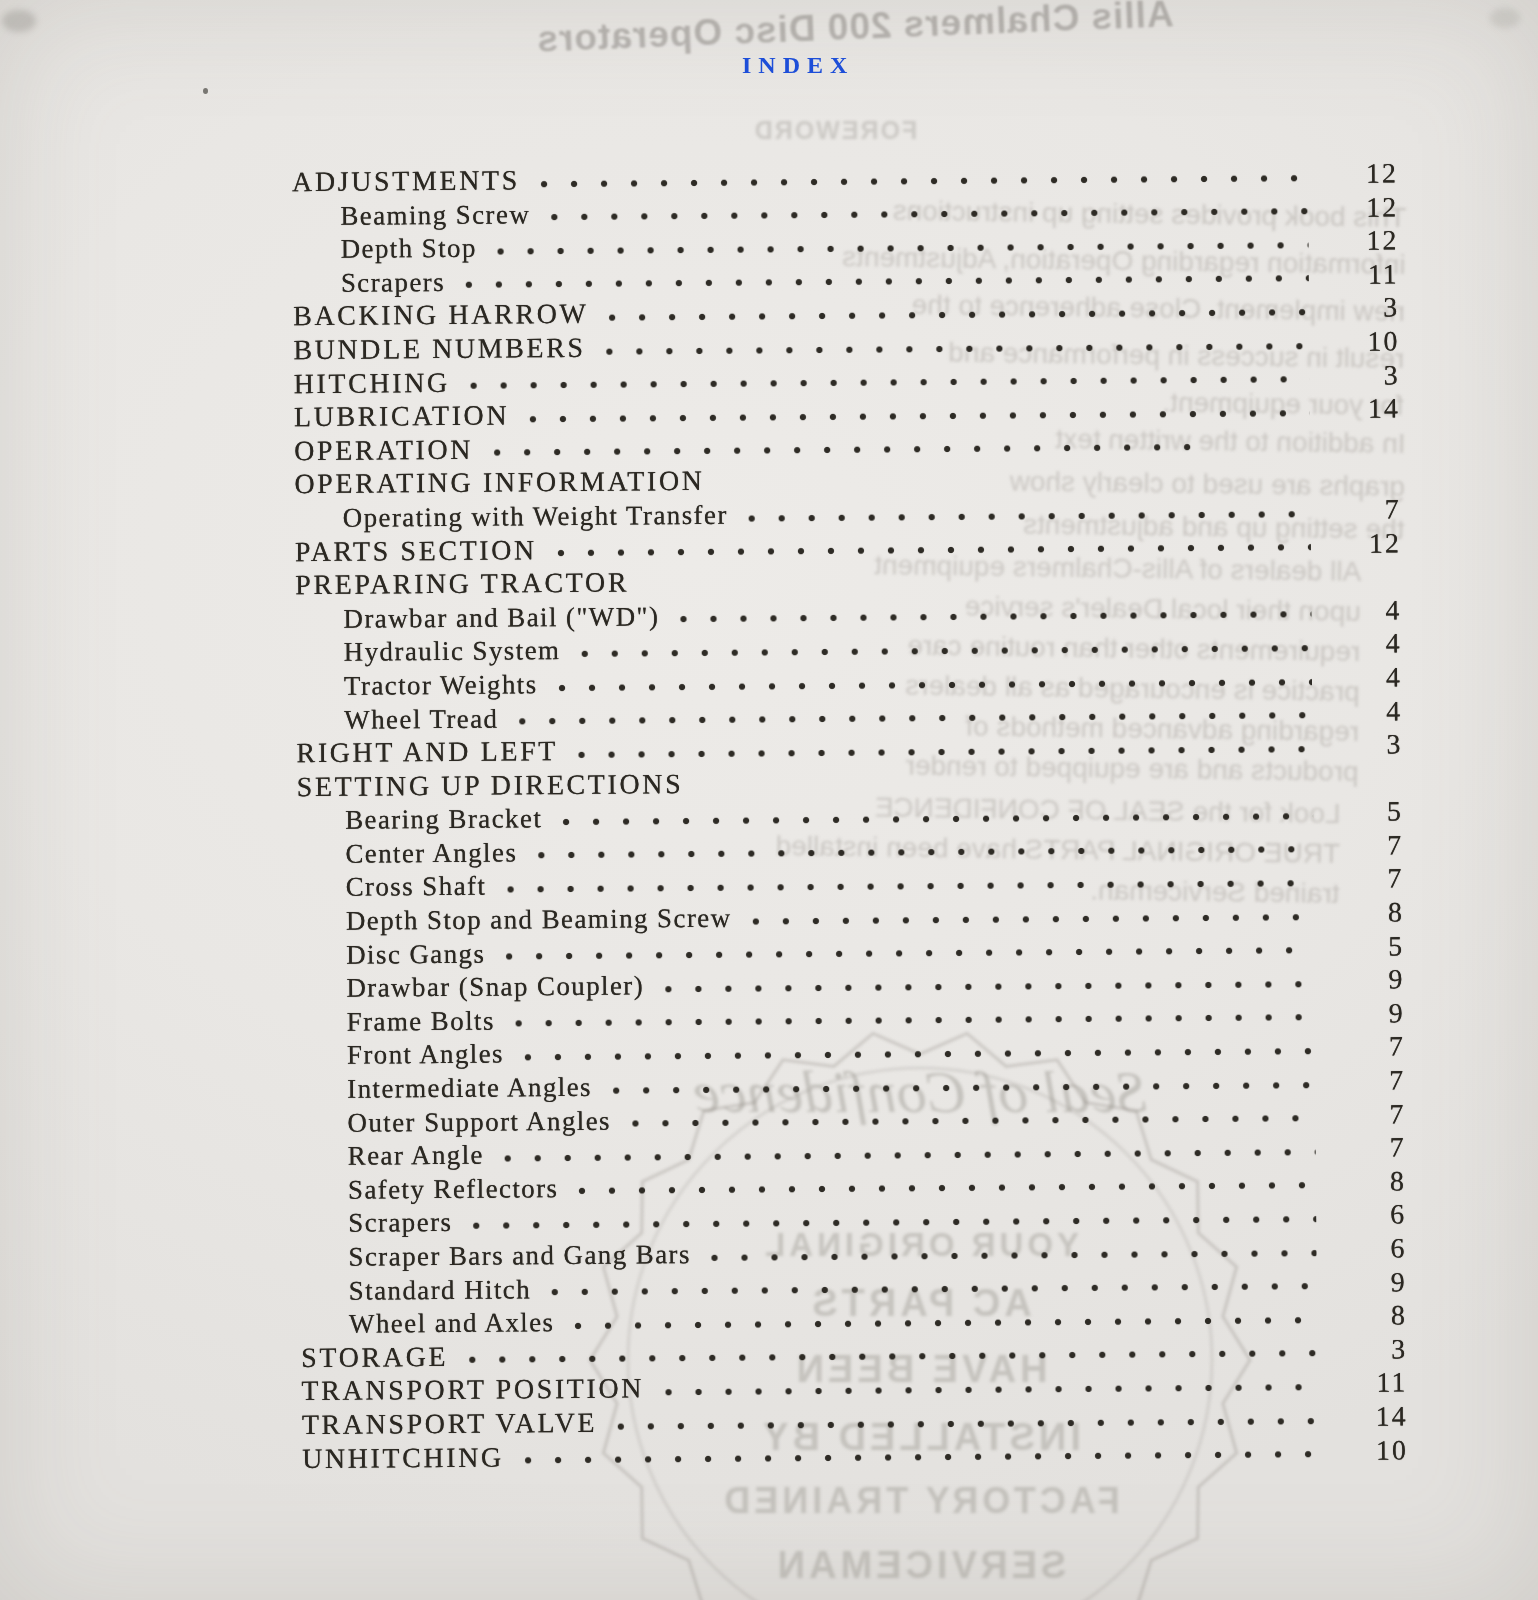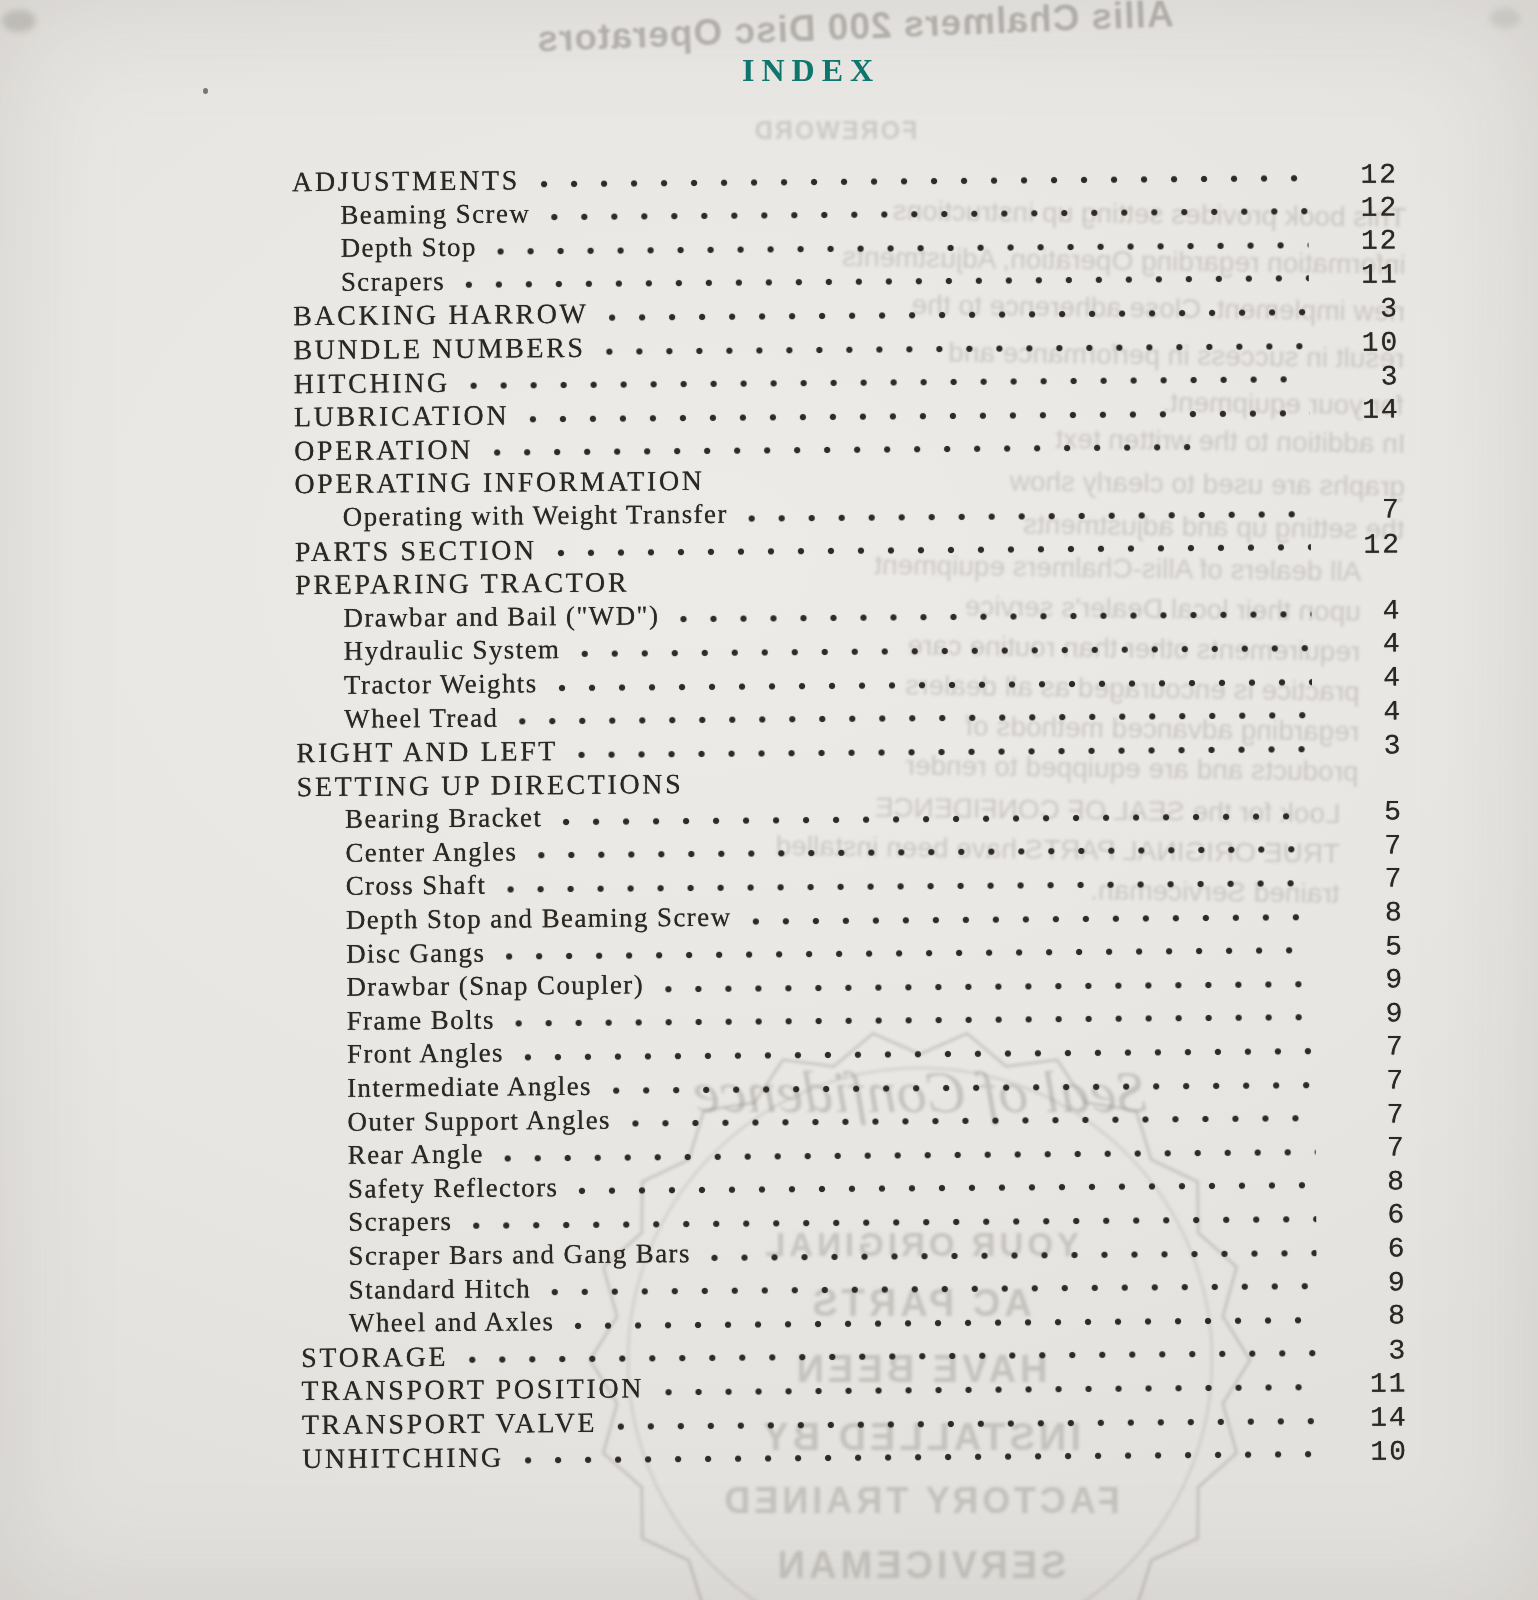--- a/index.html
+++ b/index.html
@@ -40,34 +40,34 @@
   .seal-line{position:absolute;left:0;width:100%;text-align:center;
       font-family:"Liberation Sans", sans-serif;font-weight:bold;font-size:38px;
       letter-spacing:4px;color:rgba(132,127,119,0.32);}
   .seal-line.i0{top:196px;font-size:33px;}
   .seal-line.i1{top:252px;}
   .seal-line.i2{top:318px;}
   .seal-line.i3{top:386px;}
   .seal-line.i4{top:450px;font-size:36px;}
   .seal-line.i5{top:514px;}
   
-  .page-title{position:absolute;left:742px;top:52px;font-size:32px;font-weight:bold;
-      letter-spacing:7px;color:#0f766e;}
+  .page-title{position:absolute;left:742px;top:52px;font-size:24px;font-weight:bold;
+      letter-spacing:7px;color:#1d4ed8;}
   .index-list{position:absolute;left:292px;top:166px;width:1106px;
       transform:rotate(-0.45deg);transform-origin:20px 10px;}
   .row{display:flex;align-items:baseline;height:33.6px;white-space:nowrap;}
   .row .label{font-size:28px;letter-spacing:2.6px;
       text-shadow:0 0 0.7px rgba(43,40,34,0.85);}
   .row.sub .label{font-size:27px;letter-spacing:1.4px;padding-left:48px;}
   .leader{flex:1 1 auto;align-self:flex-end;height:10px;margin:0 14px 9px 20px;
       background-image:radial-gradient(circle at 4px 5px, #2e2b25 2.7px, rgba(0,0,0,0) 3.6px);
       background-size:30px 10px;background-repeat:repeat-x;}
   .leader.short{margin-right:112px;}
   .num{width:76px;text-align:right;font-size:28px;letter-spacing:2px;
-      text-shadow:0 0 0.7px rgba(43,40,34,0.85);font-family:Liberation Mono, monospace;}
+      text-shadow:0 0 0.7px rgba(43,40,34,0.85);}
 </style>
 </head>
 <body>
 
 <div class="bleed bleed-header">Allis Chalmers 200 Disc Operators</div>
 <div class="bleed bleed-foreword">FOREWORD</div>
 <div class="bleed bleed-par bleed-a">
     <div>This book provides setting up instructions</div>
     <div>information regarding Operation, Adjustments</div>
     <div>new implement. Close adherence to the</div>

